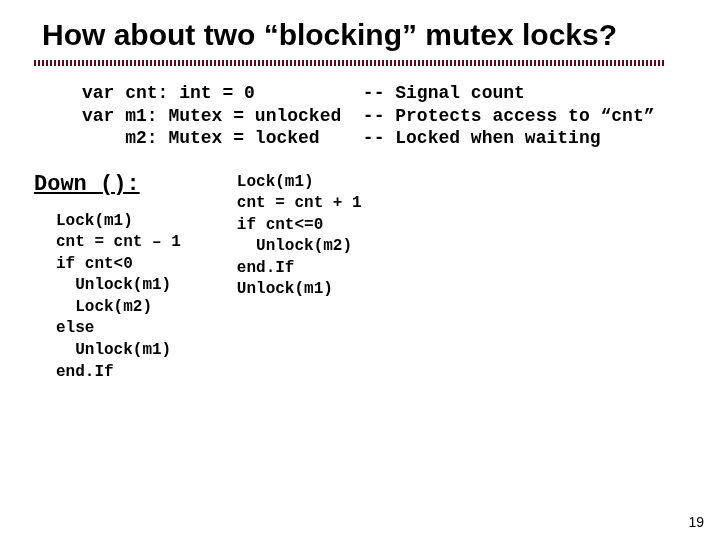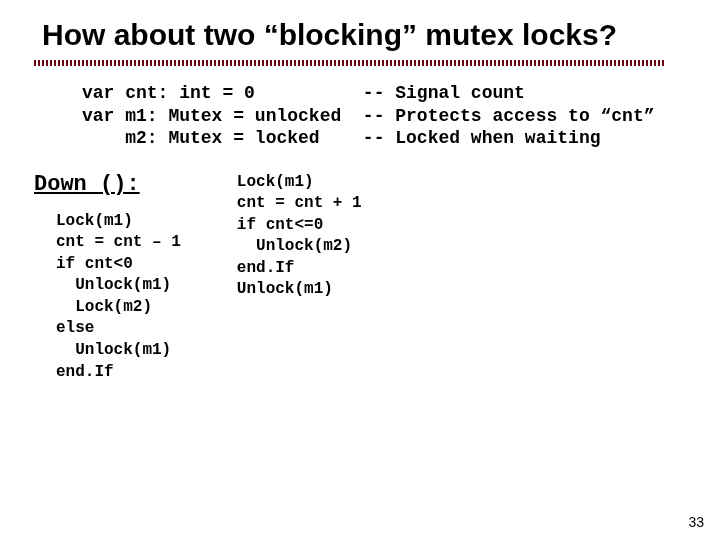--- a/index.html
+++ b/index.html
@@ -106,13 +106,13 @@
       <div class="code">Lock(m1)
 cnt = cnt + 1
 if cnt&lt;=0
   Unlock(m2)
 end.If
 Unlock(m1)</div>
     </div>
   </div>
 </div>
 
-<div class="page-num">33</div>
+<div class="page-num">19</div>
 
 </body></html>

